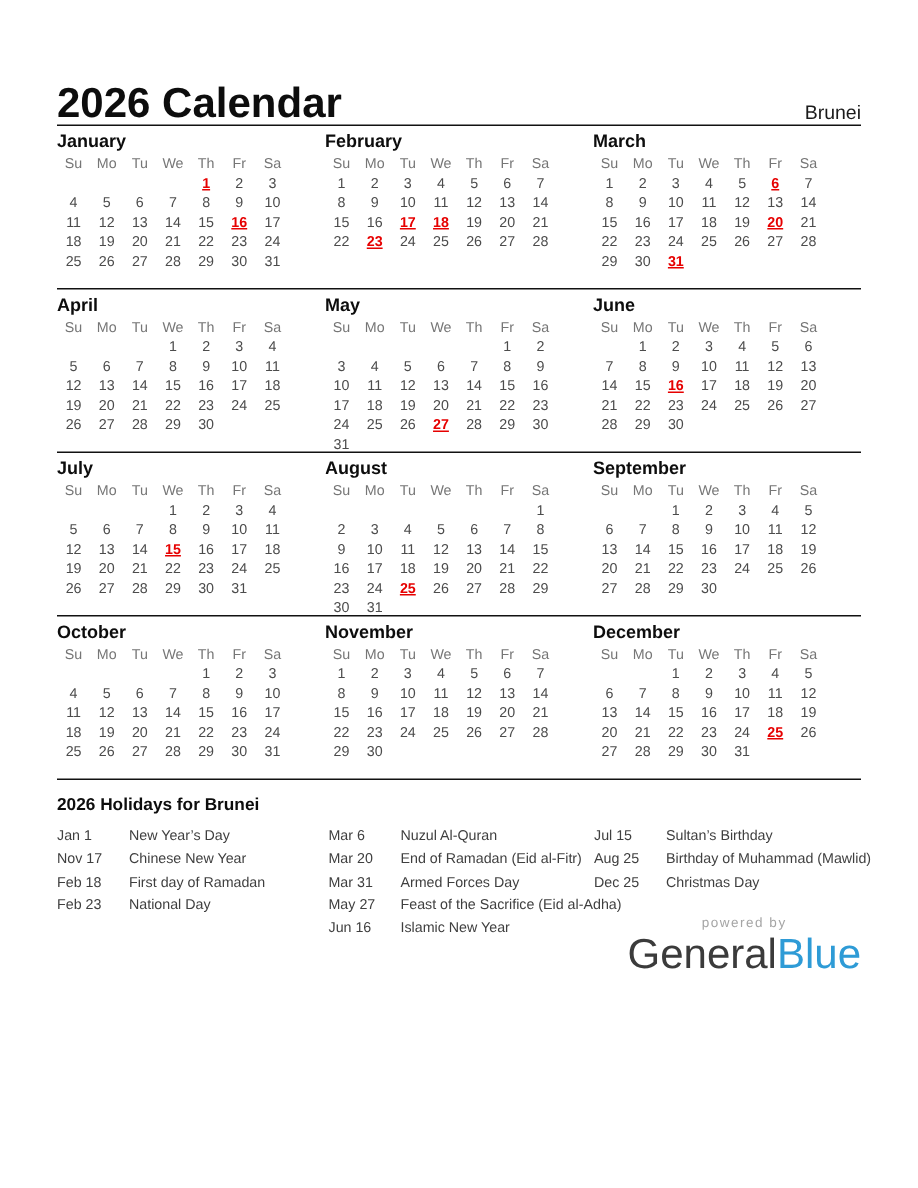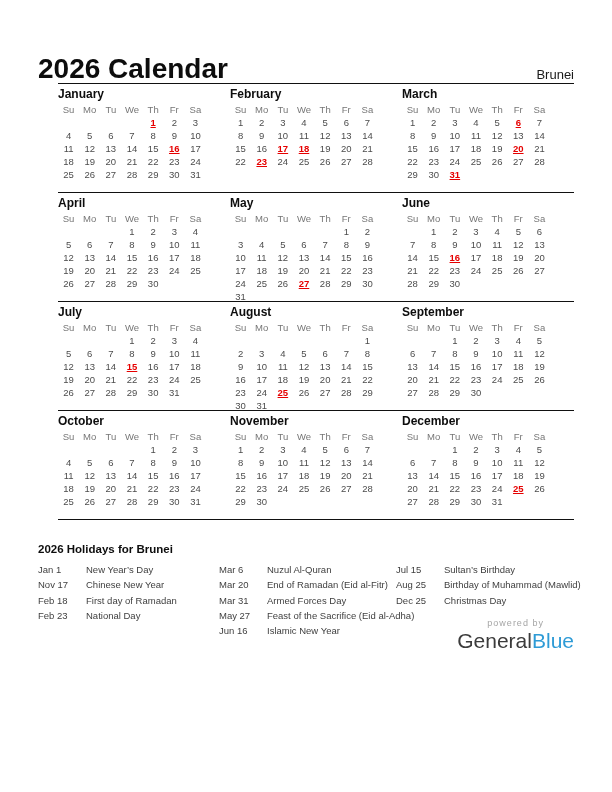--- a/index.html
+++ b/index.html
@@ -9,41 +9,41 @@
     font-family:"Liberation Sans","DejaVu Sans",sans-serif;
     -webkit-font-smoothing:antialiased;
   }
   
   .header { display:flex; justify-content:space-between; align-items:flex-end;
             padding-top:30px; height:53px; box-sizing:content-box; }
   .page-title { font-size:28px; font-weight:bold; color:#0d0d0d; line-height:1; letter-spacing:0; }
   .region-label { font-size:13px; color:#1a1a1a; line-height:1.2; }
   
   .month-row { display:grid; grid-template-columns:1fr 1fr 1fr;
-               border-top:1.5px solid #111; height:108px;margin-left:20px; }
+               border-top:1.5px solid #111; height:108px; }
   .month-row:last-child { border-bottom:1.5px solid #111; }
   .month { overflow:hidden; }
   .month-name { font-size:12px; font-weight:bold; color:#0d0d0d; margin:3px 0 2px 0; }
   .month table { border-collapse:collapse; width:calc(100% - 24px); table-layout:fixed; }
   .month th, .month td { padding:0; height:13px; text-align:center;
                          font-size:9.5px; font-weight:normal; }
   .month th { color:#767676; }
   .month td { color:#4c4c4c; }
   .month td.holiday { color:#e60000; font-weight:bold; text-decoration:underline; }
   
-  .holidays { margin-top:23px; }
+  .holidays { margin-top:11px; }
   .holidays-title { font-size:11.5px; font-weight:bold; color:#0d0d0d; margin:0 0 7px 0; }
   .holidays-columns { display:grid; grid-template-columns:181px 177px 1fr; }
   .holiday-entry { display:flex; font-size:9.5px; color:#3f3f3f; line-height:15.3px; }
   .holiday-date { flex:0 0 34px; margin-right:14px; }
   .holiday-name { white-space:nowrap; }
   
   .footer { position:absolute; right:38px; bottom:52px; text-align:center; }
   .powered-by { font-size:9px; color:#a5a5a5; letter-spacing:1px; margin-bottom:1px; }
-  .brand { font-size:21px; line-height:1.1; }
+  .brand { font-size:28px; line-height:1.1; }
   .brand-general { color:#3b3b3b; }
   .brand-blue { color:#2e9bd6; }
 </style>
 </head>
 <body>
 
 <div class="page">
 
   <div class="header">
     <div class="page-title">2026 Calendar</div>

